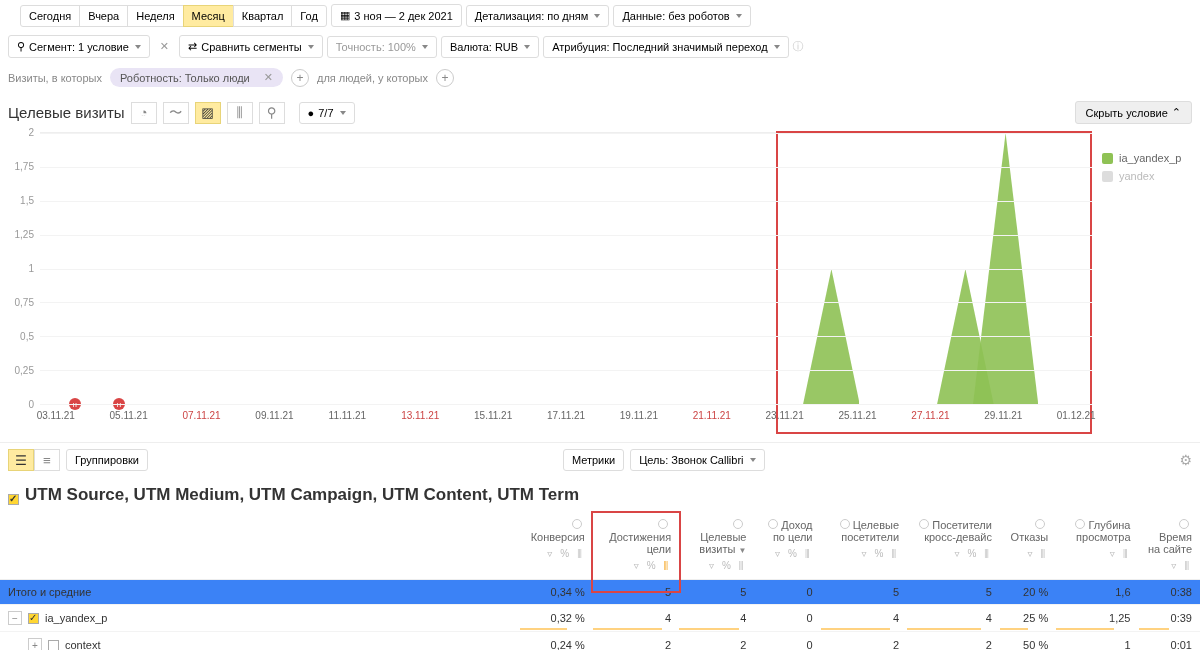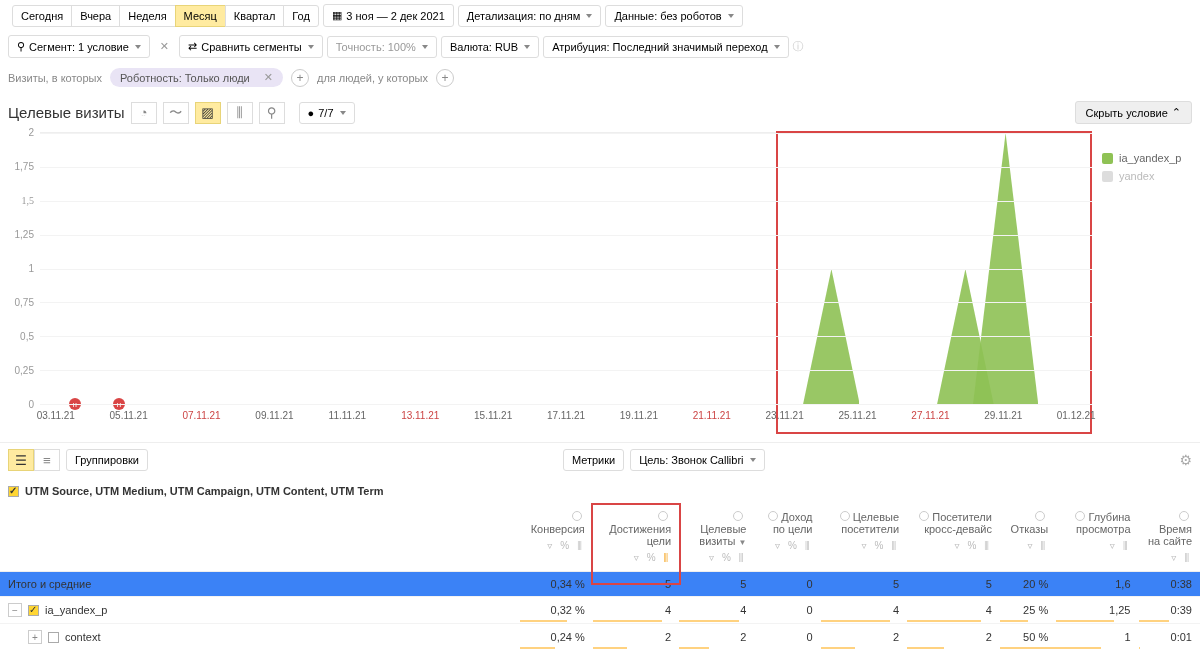--- a/index.html
+++ b/index.html
@@ -2,21 +2,21 @@
 <html><head>
 <meta charset="utf-8">
 <style>
 *{box-sizing:border-box;margin:0;padding:0;font-family:Arial,sans-serif}
 body{font-size:11px;color:#333;background:#fff}
 .toolbar{display:flex;gap:4px;padding:4px 8px;flex-wrap:wrap;align-items:center}
 .btn{border:1px solid #ddd;background:#fff;padding:4px 8px;font-size:11px;cursor:pointer;display:inline-flex;align-items:center;gap:4px;white-space:nowrap}
 .btn.active{background:#ffeba0;border-color:#e8d478}
 .btn-group{display:inline-flex}
 .btn-group .btn{border-radius:0;margin-left:-1px}
-.btn-group .btn:first-child{margin-left:4px;border-radius:3px 0 0 3px}
+.btn-group .btn:first-child{margin-left:12px;border-radius:3px 0 0 3px}
 .btn-group .btn:last-child{border-radius:0 3px 3px 0}
 .btn-pill{border-radius:3px}
 .caret{display:inline-block;width:0;height:0;border-left:3px solid transparent;border-right:3px solid transparent;border-top:4px solid #888;margin-left:2px}
 .close-x{padding:3px 6px;color:#999;cursor:pointer}
 .seg-row{padding:6px 8px;display:flex;align-items:center;gap:8px;font-size:11px;color:#888}
 .chip{background:#e9e4f5;border-radius:12px;padding:3px 10px;color:#555;display:inline-flex;align-items:center;gap:14px}
 .chip .x{color:#999;cursor:pointer}
 .plus-btn{width:18px;height:18px;border:1px solid #ccc;border-radius:50%;display:inline-flex;align-items:center;justify-content:center;cursor:pointer;font-size:12px;color:#888}
 .chart-header{display:flex;align-items:center;padding:8px;gap:6px}
 .chart-title{font-size:15px;font-weight:400}
@@ -49,21 +49,21 @@
 .expand{width:14px;height:14px;border:1px solid #ccc;display:inline-flex;align-items:center;justify-content:center;font-size:10px;cursor:pointer;color:#888}
 .chk{width:11px;height:11px;border:1px solid #aaa;display:inline-block}
 .chk.on{background:#ffd633;position:relative}
 .chk.on::after{content:"✓";position:absolute;top:-2px;left:0;font-size:10px;color:#333}
 .th-filters{display:flex;gap:2px;justify-content:flex-end;margin-top:4px;color:#bbb;font-size:10px}
 .th-filters span{padding:1px 3px;cursor:pointer}
 .th-filters .hl{color:#f5a623}
 .sort-caret{font-size:8px;color:#888}
 .bar-cell{position:relative}
 .bar-bg{position:absolute;left:0;bottom:1px;height:2px;background:#ffd280}
-.utm-head{display:flex;align-items:center;gap:6px;padding:8px;font-size:11px;font-weight:700}
+.utm-head{display:flex;align-items:flex-end;gap:6px;padding:8px;font-size:17px;font-weight:700}
 .totals-row td{background:#3b82f6}
 svg.peak{position:absolute;bottom:0;fill:#8fc255;opacity:0.9}
 .circ{width:10px;height:10px;border:1px solid #ccc;border-radius:50%;display:inline-block;margin-right:3px}
 </style>
 </head>
 <body>
 
 <div class="toolbar">
   <div class="btn-group">
     <button class="btn">Сегодня</button>
@@ -146,21 +146,21 @@
 
 <div class="chart-wrap">
   <div class="chart-area">
     <div class="y-axis" id="yaxis">
         <div class="y-tick" style="top: 100%;">0</div>
         <div class="y-tick" style="top: 87.5%;">0,25</div>
         <div class="y-tick" style="top: 75%;">0,5</div>
         <div class="y-tick" style="top: 62.5%;">0,75</div>
         <div class="y-tick" style="top: 50%;">1</div>
         <div class="y-tick" style="top: 37.5%;">1,25</div>
-        <div class="y-tick" style="top: 25%; font-family: Liberation Serif, serif;">1,5</div>
+        <div class="y-tick" style="top: 25%;">1,5</div>
         <div class="y-tick" style="top: 12.5%;">1,75</div>
         <div class="y-tick" style="top: 0%;">2</div>
       </div>
     <div class="plot" id="plot">
       <svg class="peak" style="left:72.5%;width:5.4%;height:50%" viewBox="0 0 10 10" preserveAspectRatio="none">
           <polygon points="0,10 5,0 10,10"></polygon>
         </svg>
       <svg class="peak" style="left:85.3%;width:5.4%;height:50%" viewBox="0 0 10 10" preserveAspectRatio="none">
           <polygon points="0,10 5,0 10,10"></polygon>
         </svg>

